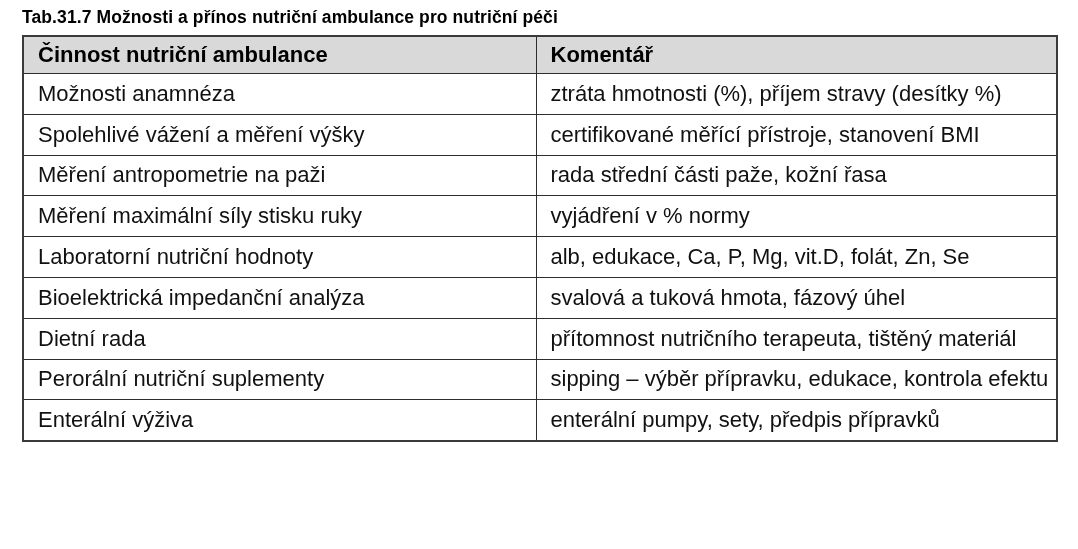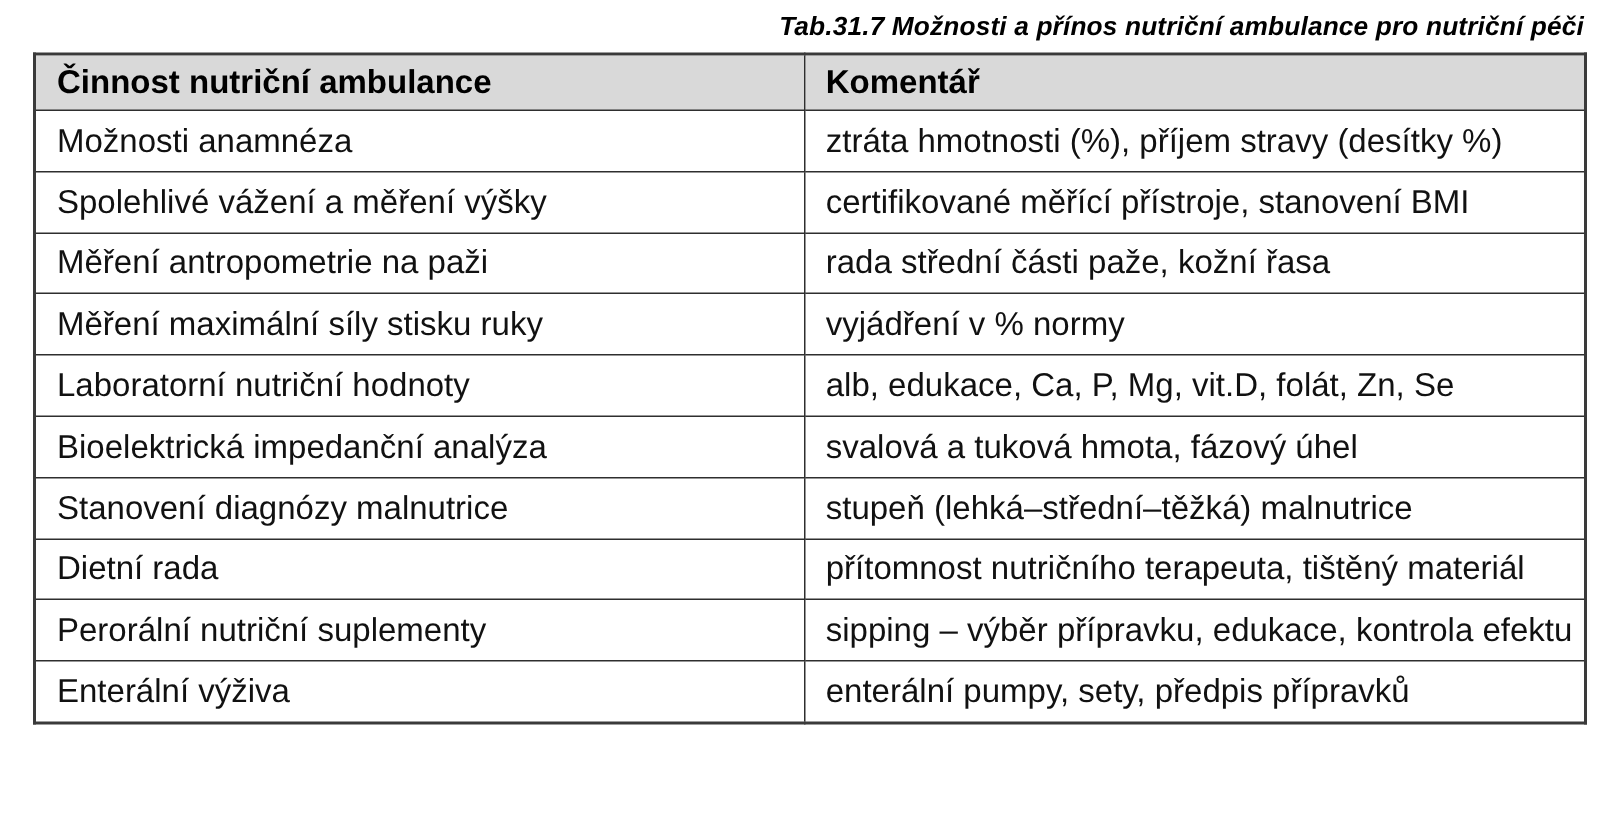--- a/index.html
+++ b/index.html
@@ -11,28 +11,26 @@
   .page {
     position: relative;
     width: 1078px;
     height: 549px;
     background: #ffffff;
     box-sizing: border-box;
     padding: 6px 22px 0 22px;
     overflow: hidden;
   }
   .doc-title {
-    font-style: italic;
     font-weight: bold;
     font-size: 17.5px;
     line-height: 22px;
     color: #000000;
     margin: 0 0 7px 0;
     letter-spacing: 0.1px;
-    text-align: right;
   }
   table.nutrition-table {
     width: 1034px;
     table-layout: fixed;
     border-collapse: collapse;
     border: 2px solid #3a3a3a;
   }
   table.nutrition-table col.col-activity { width: 513px; }
   table.nutrition-table col.col-comment  { width: 521px; }
   table.nutrition-table th,
@@ -93,24 +91,20 @@
       </tr>
       <tr>
         <td>Laboratorní nutriční hodnoty</td>
         <td>alb, edukace, Ca, P, Mg, vit.D, folát, Zn, Se</td>
       </tr>
       <tr>
         <td>Bioelektrická impedanční analýza</td>
         <td>svalová a tuková hmota, fázový úhel</td>
       </tr>
       <tr>
-        <td>Stanovení diagnózy malnutrice</td>
-        <td>stupeň (lehká–střední–těžká) malnutrice</td>
-      </tr>
-      <tr>
         <td>Dietní rada</td>
         <td>přítomnost nutričního terapeuta, tištěný materiál</td>
       </tr>
       <tr>
         <td>Perorální nutriční suplementy</td>
         <td>sipping – výběr přípravku, edukace, kontrola efektu</td>
       </tr>
       <tr>
         <td>Enterální výživa</td>
         <td>enterální pumpy, sety, předpis přípravků</td>

